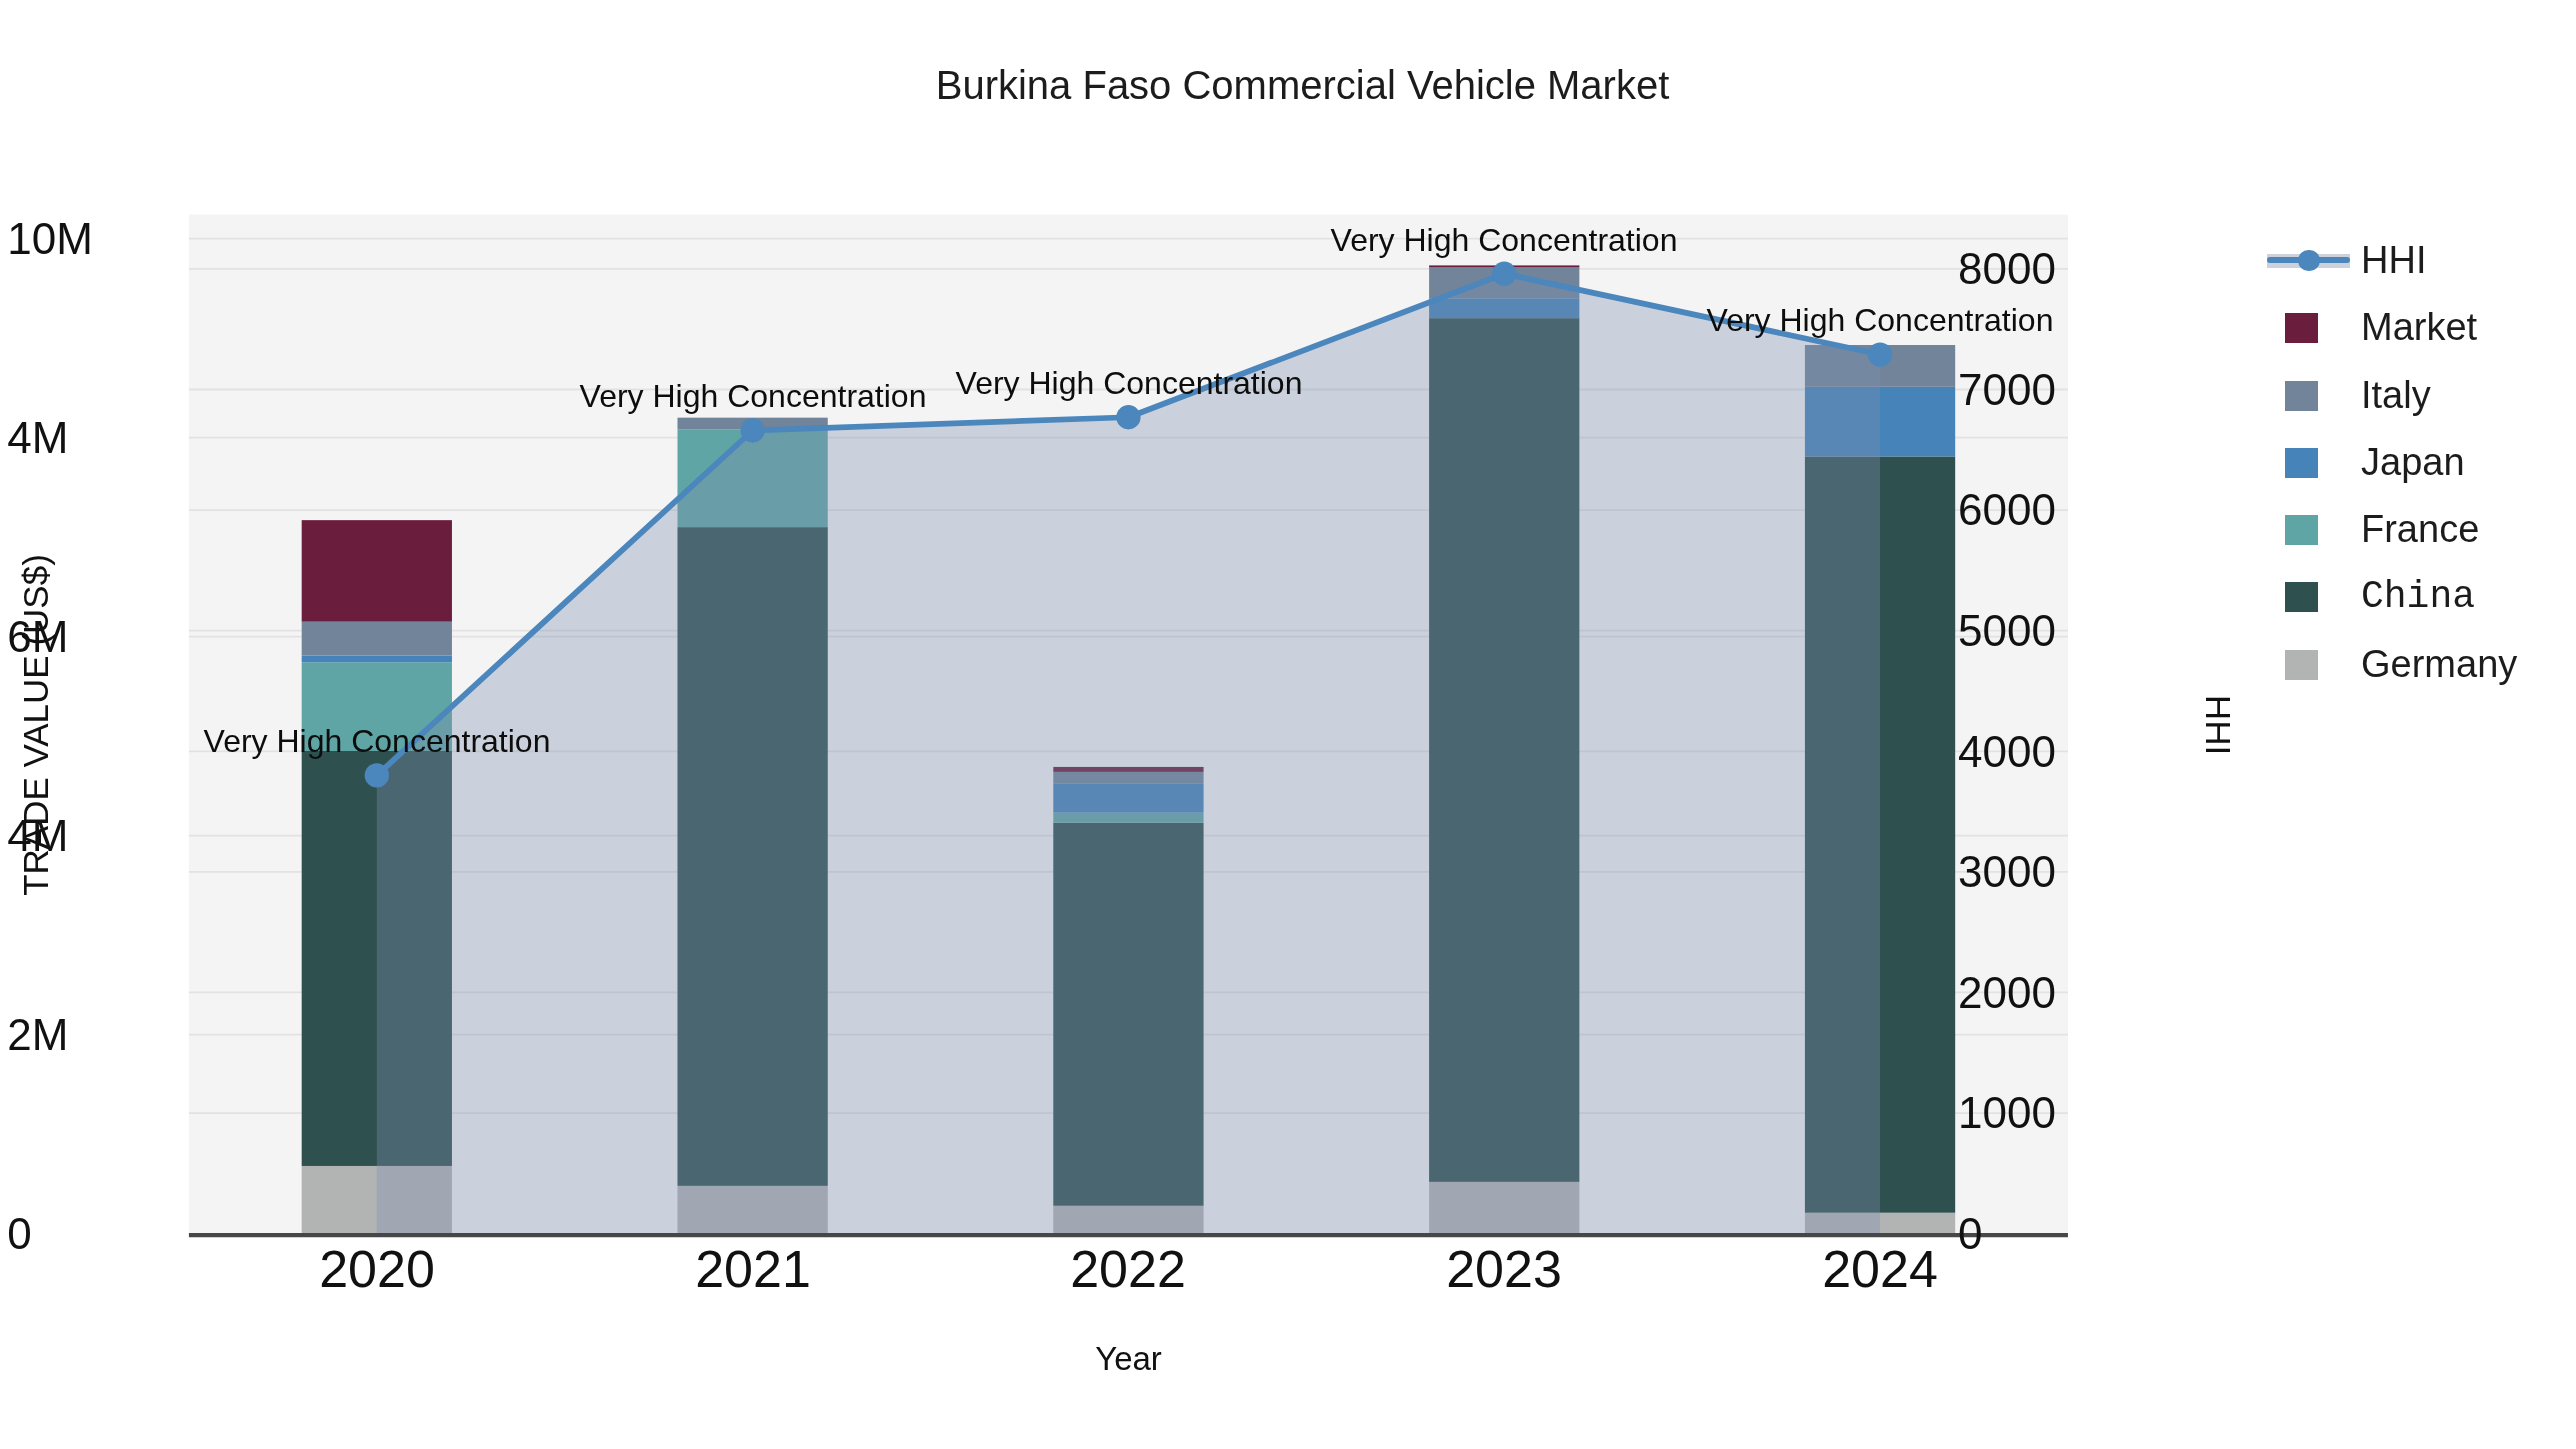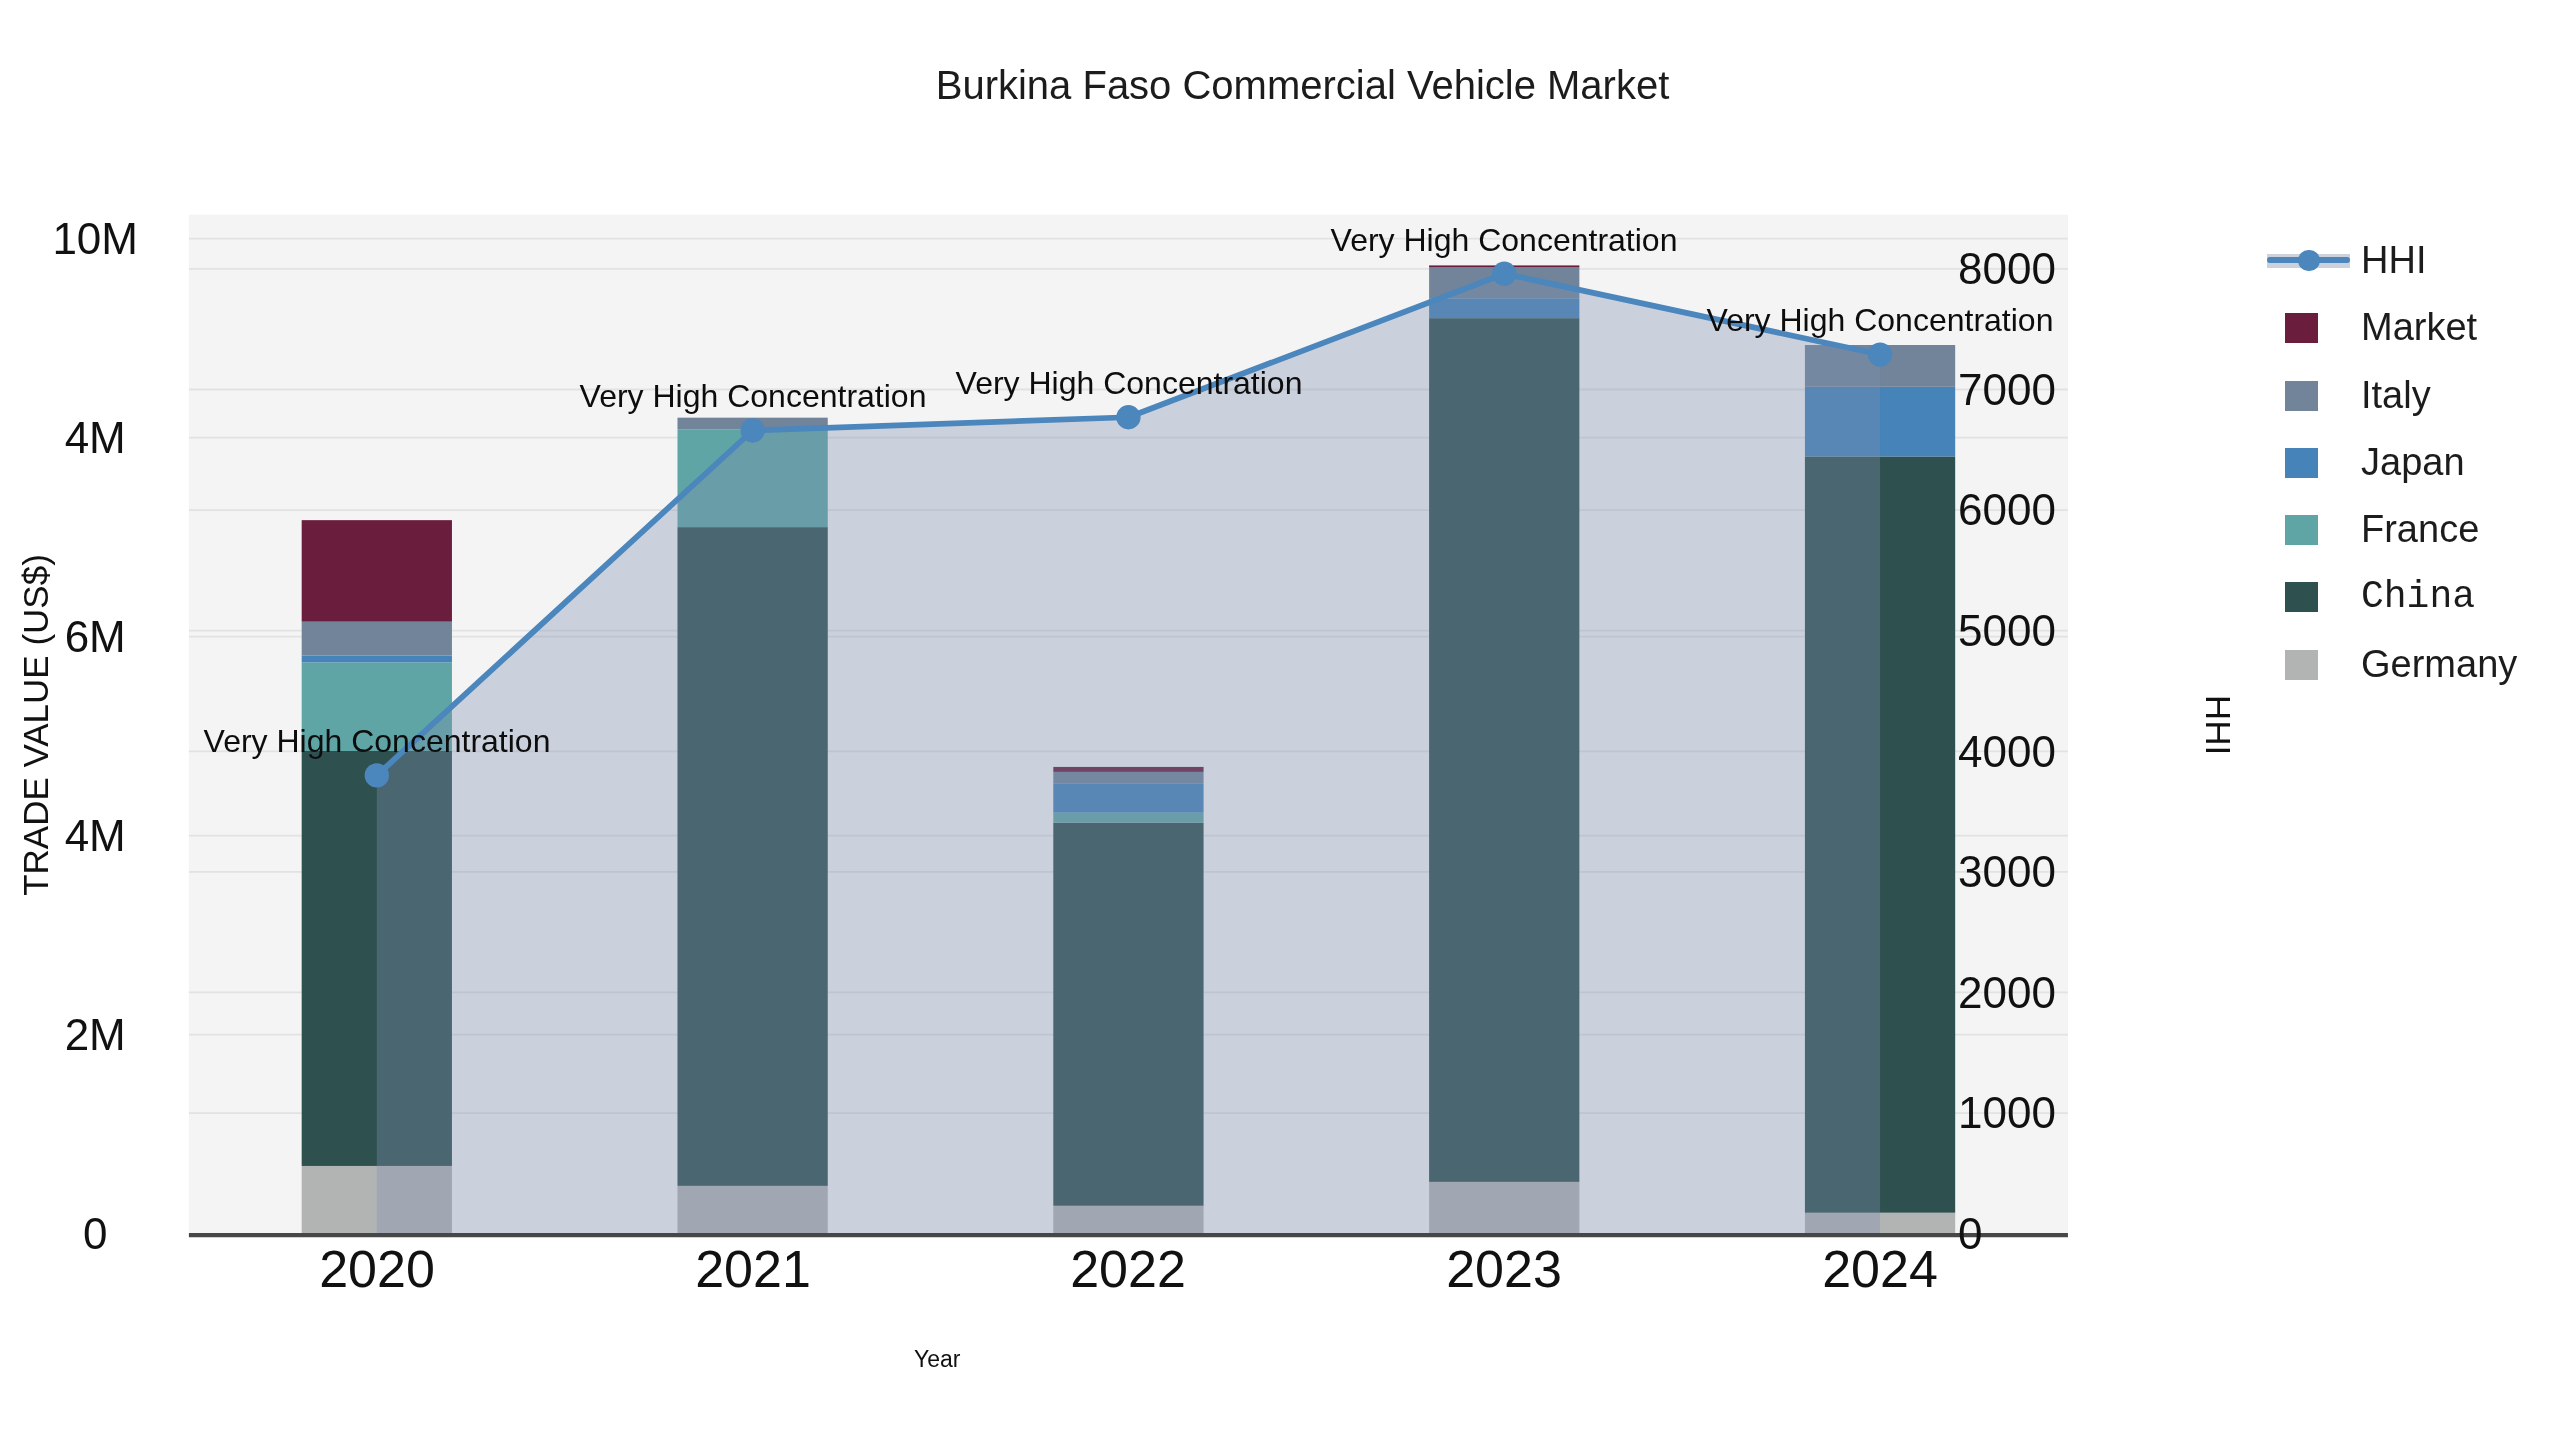--- a/index.html
+++ b/index.html
@@ -15,29 +15,29 @@
   .title-block{
     left:189px;top:56px;width:2227px;
     text-align:center;color:#1c1c1c;
   }
   .title-line{font-size:40px;line-height:59px;white-space:nowrap;}
   .xtick{
     font-size:52px;color:#111;text-align:center;
     width:286px;line-height:50px;white-space:nowrap;
   }
   .ytick-left{
-    font-size:44px;color:#111;text-align:center;
+    font-size:44px;color:#111;text-align:left;
     width:176px;left:7.2px;line-height:47px;white-space:nowrap;
   }
   .ytick-right{
     font-size:44px;color:#111;text-align:left;
     left:1958px;width:215px;line-height:47px;white-space:nowrap;
   }
   .axis-title-x{
-    font-size:23px;color:#111;
+    font-size:33px;color:#111;text-align:center;
     width:429px;line-height:42px;
   }
   .axis-title-y{
     font-size:35px;color:#111;white-space:nowrap;
     transform-origin:center center;
   }
   .annotation{
     font-size:32px;color:#0d0d0d;text-align:center;
     width:716px;line-height:37px;white-space:nowrap;
   }

